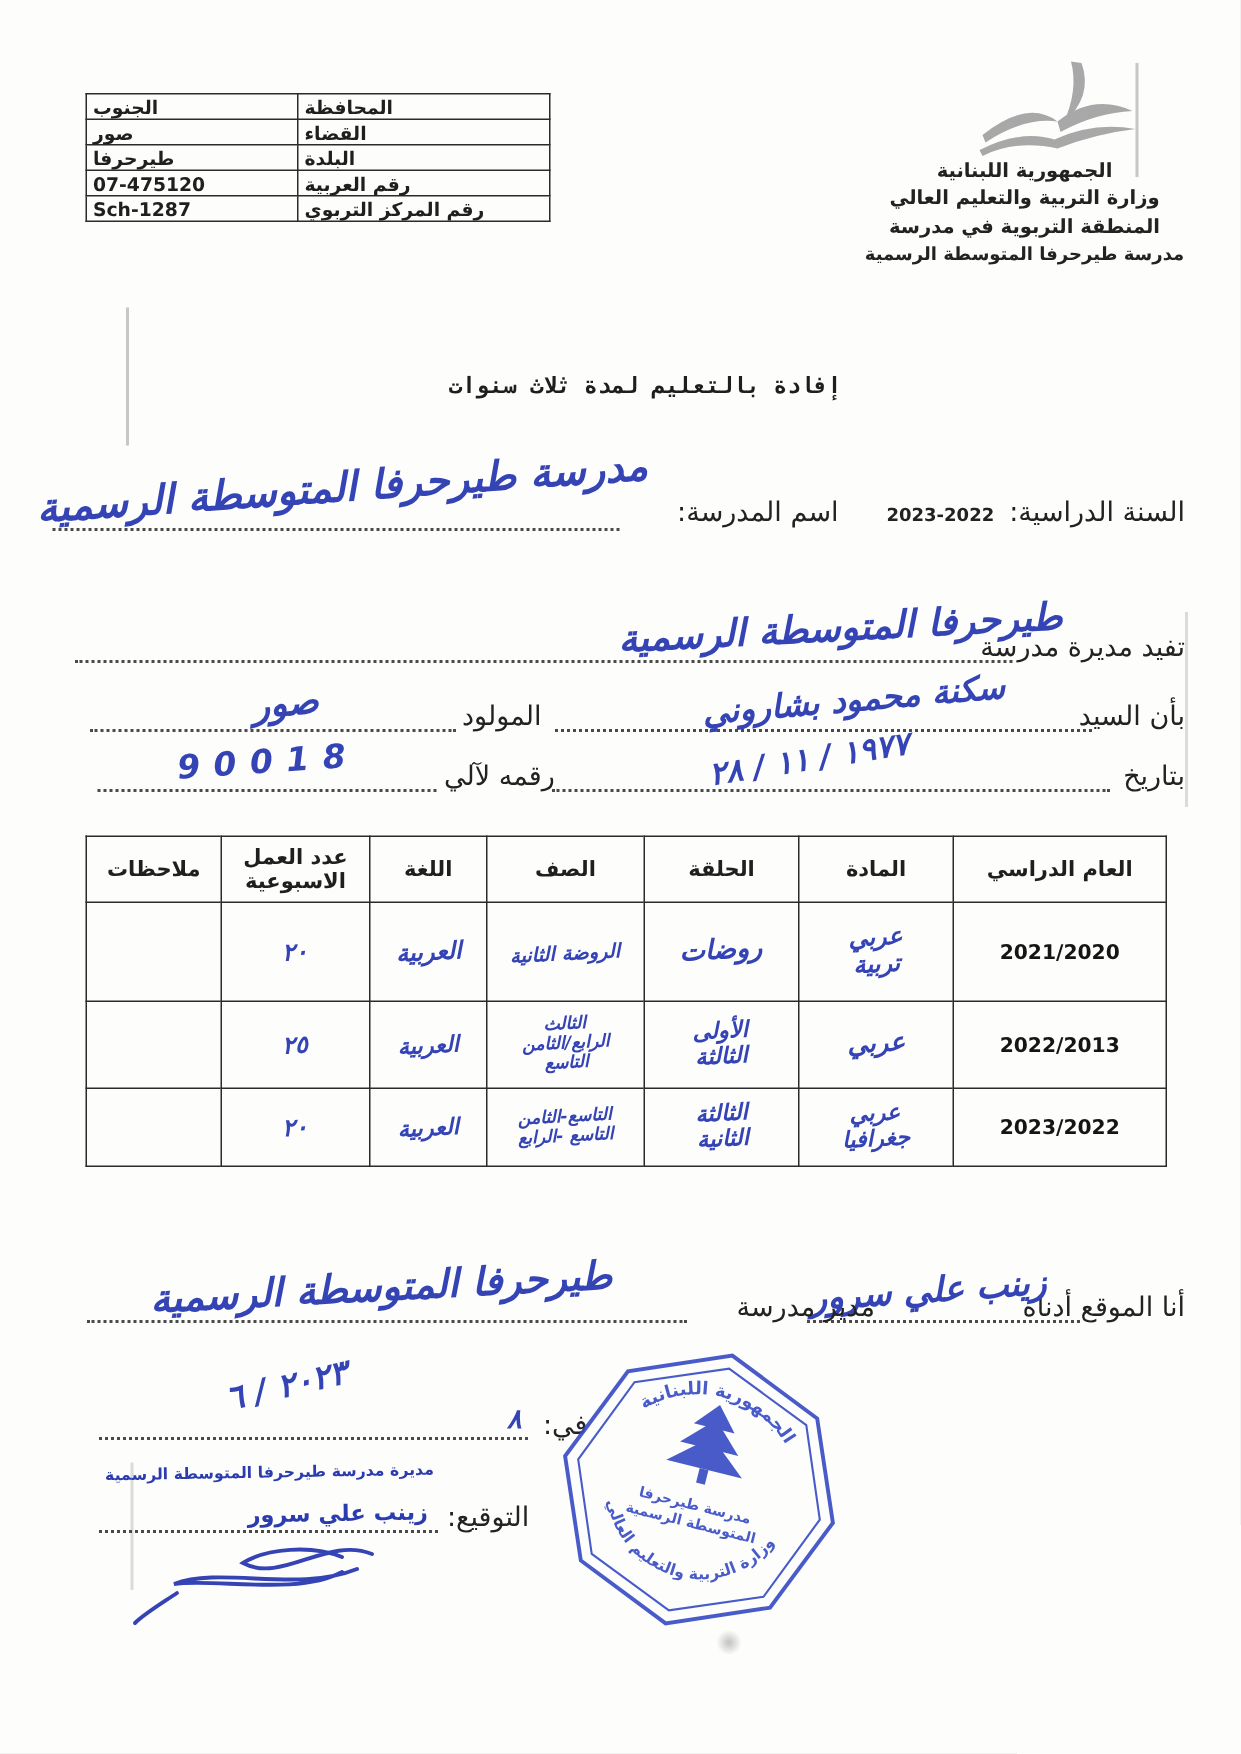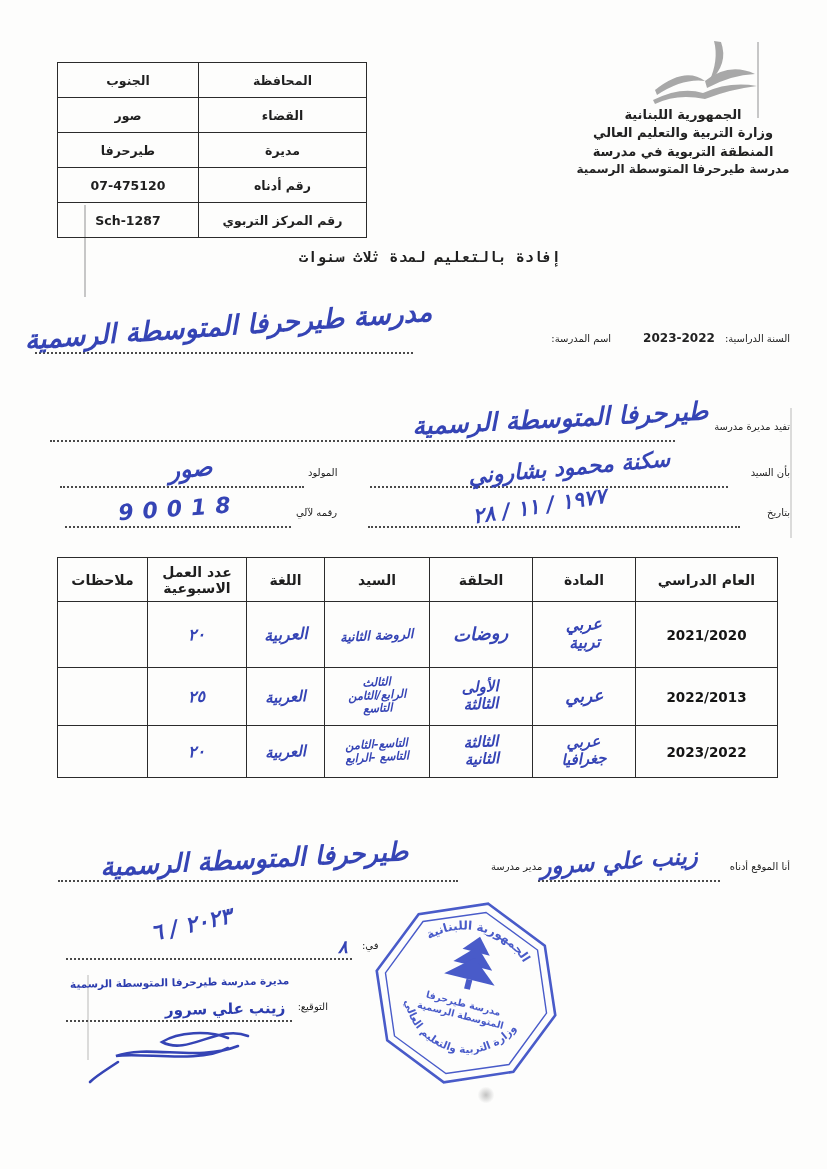--- a/index.html
+++ b/index.html
@@ -4,32 +4,32 @@
 <style>
   * { margin:0; padding:0; box-sizing:border-box; }
   html,body { background:#e8e8e8; }
   body { font-family:"DejaVu Sans", sans-serif; }
   .page { position:relative; width:827px; height:1169px; background:#fdfdfc; margin:0 auto;
           overflow:hidden; color:#2a2a2a; direction:rtl; }
   .abs { position:absolute; }
 
   
   .info-table { border-collapse:collapse; width:310px; direction:rtl; }
-  .info-table td { border:1.6px solid #2b2b2b; height:35px; text-align:center;
+  .info-table td { border:1.6px solid #2b2b2b; height:17px; text-align:left;
                    font-weight:bold; font-size:12.5px; color:#1f1f1f; padding:0 4px; }
   .info-table td.val-ltr { direction:ltr; }
 
   
   .hdr-text { width:270px; text-align:center; font-weight:bold; font-size:13px;
               line-height:1.42; color:#222; }
   .hdr-text .l4 { font-size:12px; }
 
   .doc-title { font-weight:bold; font-size:15px; text-align:center; color:#1e1e1e; letter-spacing:.2px; }
 
-  .lbl { font-size:10px; color:#222; white-space:nowrap; }
+  .lbl { font-size:18px; color:#222; white-space:nowrap; }
   .bold { font-weight:bold; }
   .ltr { direction:ltr; unicode-bidi:isolate; }
 
   .dotline { border-bottom:2px dotted #4a4a4a; height:0; }
 
   .hand { color:#3544b5; font-style:italic; font-weight:600; white-space:nowrap;
           transform-origin:center; }
 
   
   .contract-table { border-collapse:collapse; direction:rtl; table-layout:fixed; width:720px; }
@@ -77,25 +77,25 @@
     <tbody>
       <tr>
         <td style="width:168px;">المحافظة</td>
         <td>الجنوب</td>
       </tr>
       <tr>
         <td>القضاء</td>
         <td>صور</td>
       </tr>
       <tr>
-        <td>مديرة</td>
+        <td>البلدة</td>
         <td>طيرحرفا</td>
       </tr>
       <tr>
-        <td>رقم أدناه</td>
+        <td>رقم العربية</td>
         <td class="val-ltr">07-475120</td>
       </tr>
       <tr>
         <td>رقم المركز التربوي</td>
         <td class="val-ltr">Sch-1287</td>
       </tr>
     </tbody>
   </table>
 
   <div class="abs doc-title" style="left:280px; top:248px; width:300px;font-family:Liberation Mono, monospace;">إفادة بالتعليم لمدة ثلاث سنوات</div>
@@ -134,21 +134,21 @@
         <col style="width:105px;">
       <col style="width:78px;">
         <col style="width:99px;">
         <col style="width:90px;">
     </colgroup>
     <thead>
       <tr class="col-head">
         <th>العام الدراسي</th>
         <th>المادة</th>
         <th>الحلقة</th>
-        <th>السيد</th>
+        <th>الصف</th>
         <th>اللغة</th>
         <th>عدد العمل الاسبوعية</th>
         <th>ملاحظات</th>
       </tr>
     </thead>
     <tbody>
       <tr style="height:66px;">
         <td class="year">2021/2020</td>
         <td><span class="hcell" style="font-size:16px;">عربي
 تربية</span></td>
@@ -191,21 +191,21 @@
   <span class="abs lbl" style="left:463px; top:861px;margin-left:28px;">مدير مدرسة</span>
   <div class="abs dotline" style="left:58px; top:880px; width:400px;"></div>
   <div class="abs hand" style="left:100px; top:844px; font-size:26px; transform:rotate(-3deg);">طيرحرفا المتوسطة الرسمية</div>
 
   <span class="abs lbl" style="left:362px; top:940px;">في:</span>
   <span class="abs hand" style="left:338px; top:936px; font-size:18px;">٨</span>
   <div class="abs dotline" style="left:66px; top:958px; width:286px;"></div>
   <div class="abs hand ltr" style="left:150px; top:912px; font-size:22px; transform:rotate(-13deg);">٢٠٢٣ / ٦</div>
 
   <div class="abs stamp-blue" style="left:70px; top:976px; font-size:10.5px; transform:rotate(-1deg);">مديرة مدرسة طيرحرفا المتوسطة الرسمية</div>
-  <span class="abs lbl" style="left:298px; top:1001px;font-family:Liberation Serif, serif;">التوقيع:</span>
+  <span class="abs lbl" style="left:298px; top:1001px;">التوقيع:</span>
   <div class="abs dotline" style="left:66px; top:1020px; width:226px;"></div>
   <div class="abs stamp-blue" style="left:165px; top:1000px; font-size:15px; transform:rotate(-1deg);">زينب علي سرور</div>
   <svg class="abs" style="left:88px; top:1022px;" width="170" height="62" viewBox="0 0 170 62">
     <g stroke="#3544b5" stroke-width="2.6" fill="none" stroke-linecap="round">
       <path d="M160,14 C130,2 100,34 74,20 C90,10 120,8 140,16"></path>
       <path d="M150,24 C110,40 60,22 28,34 C55,30 110,42 140,26"></path>
       <path d="M30,40 C18,48 8,54 2,60"></path>
     </g>
   </svg>
 

